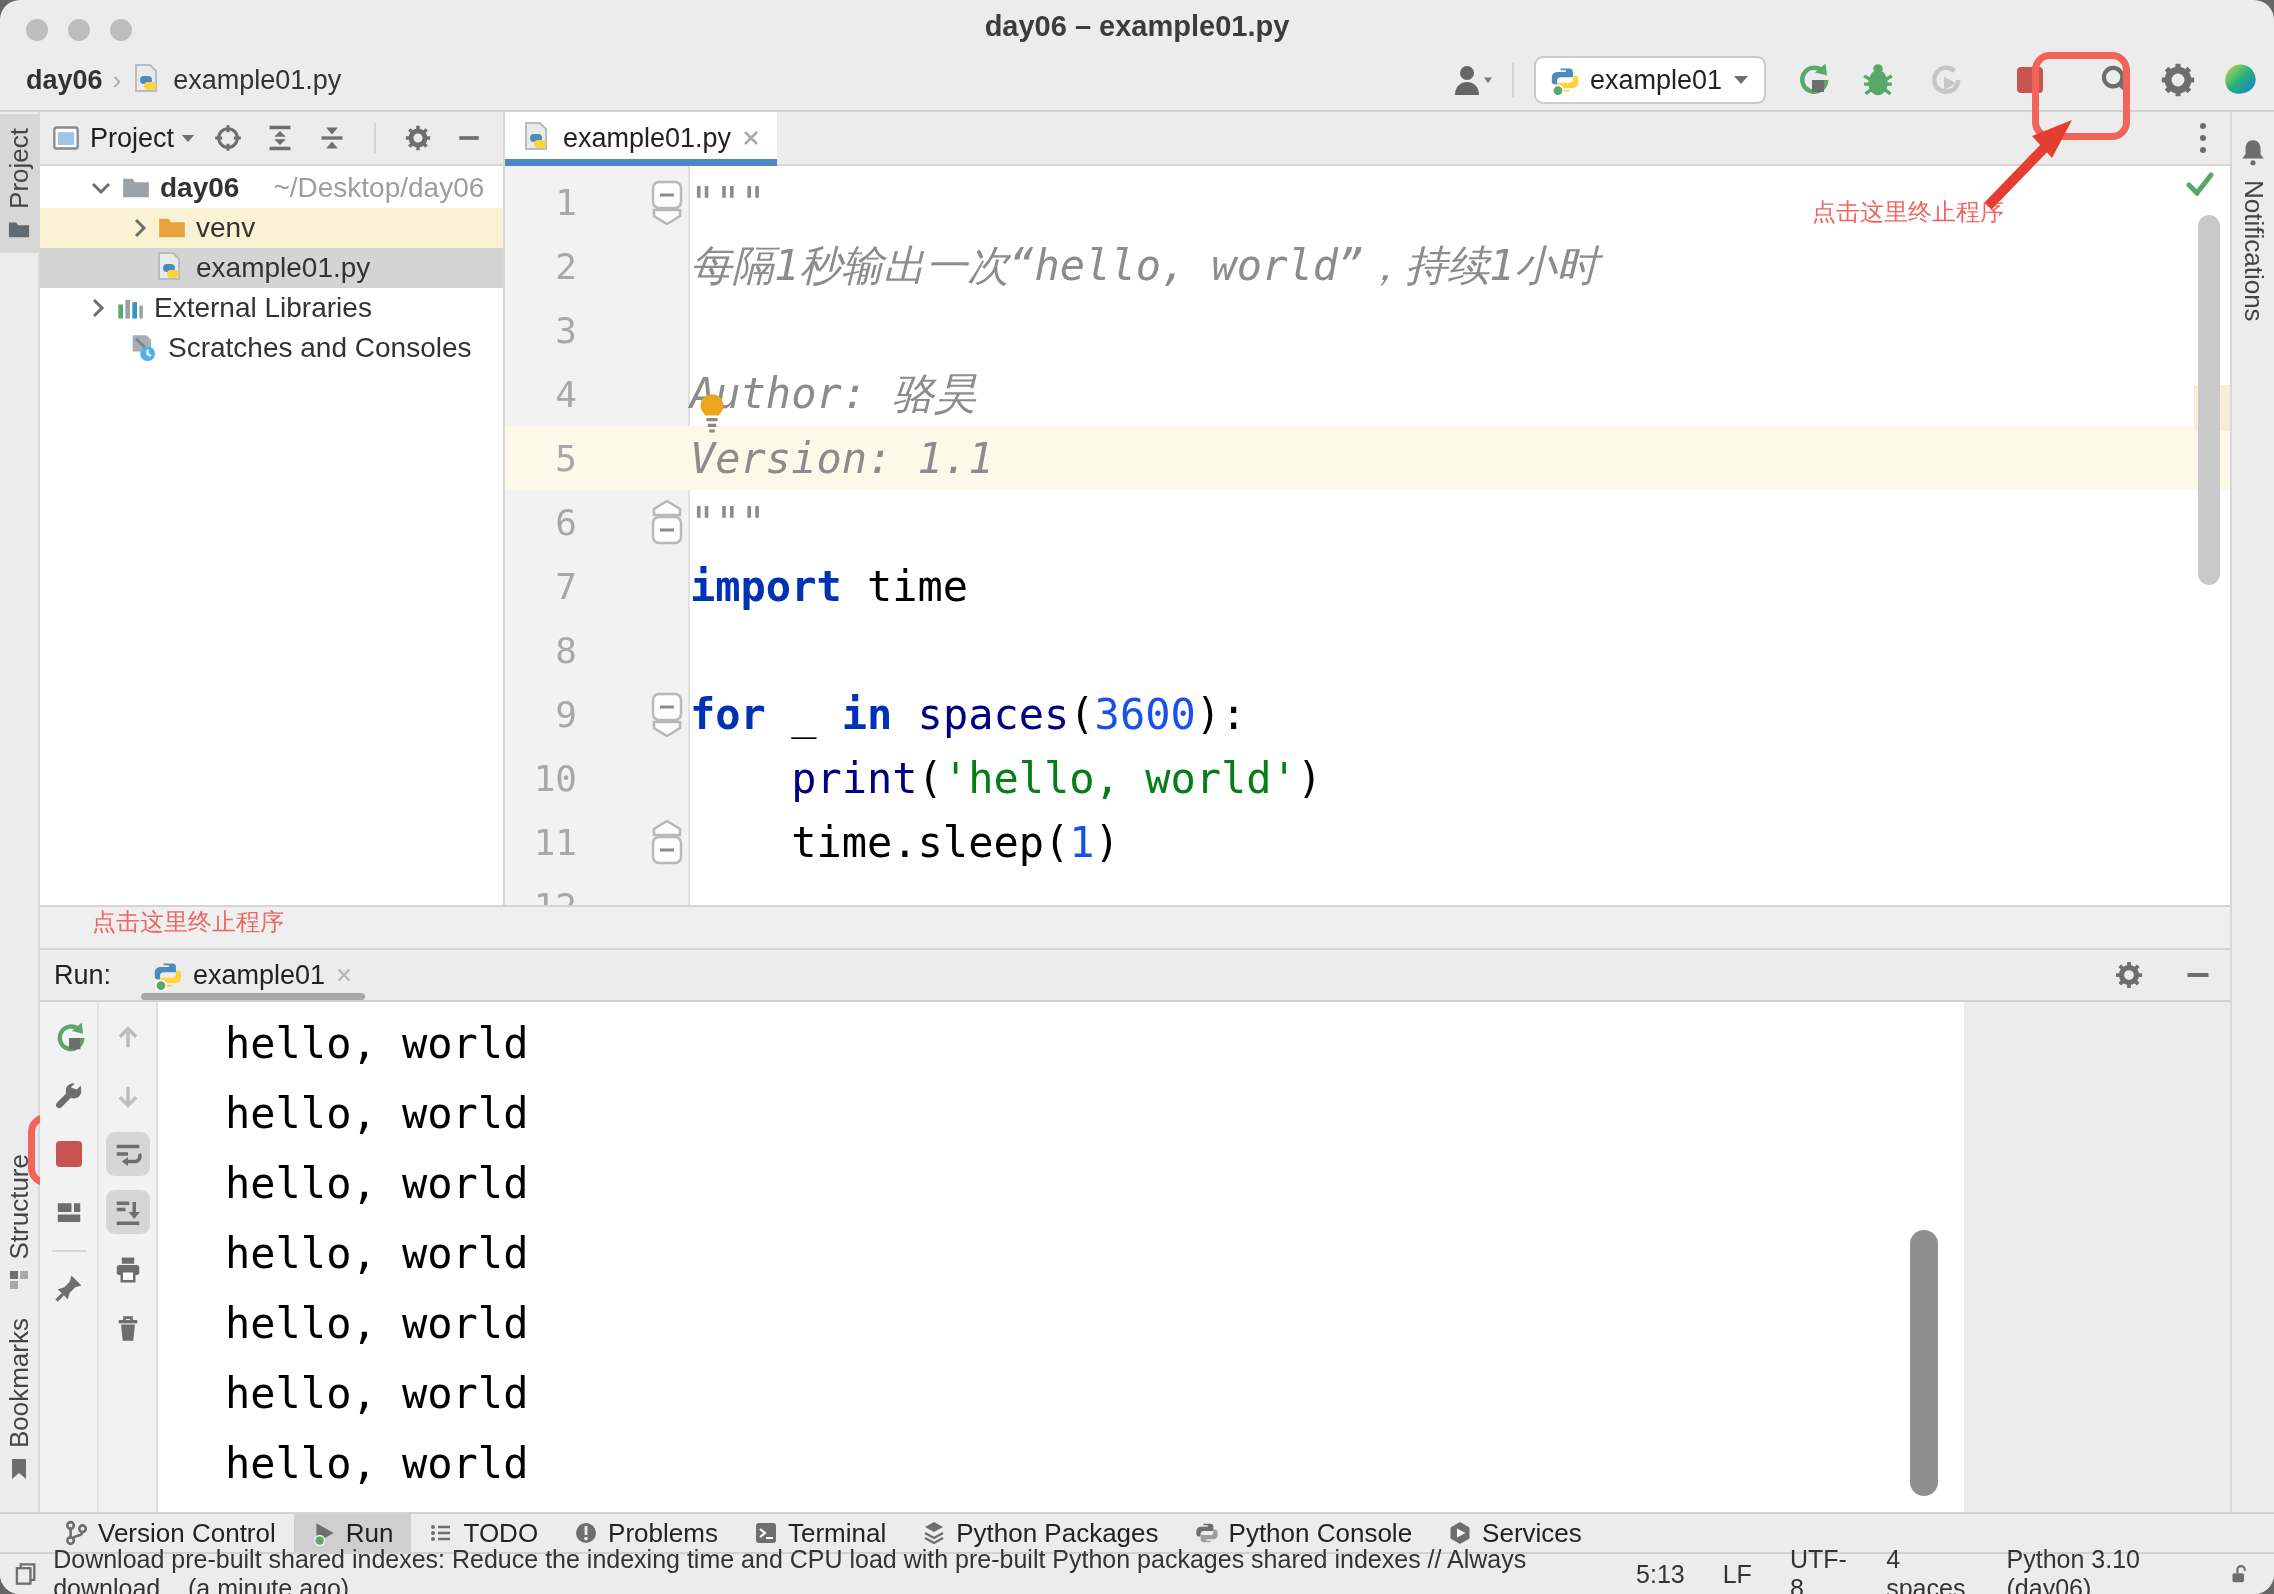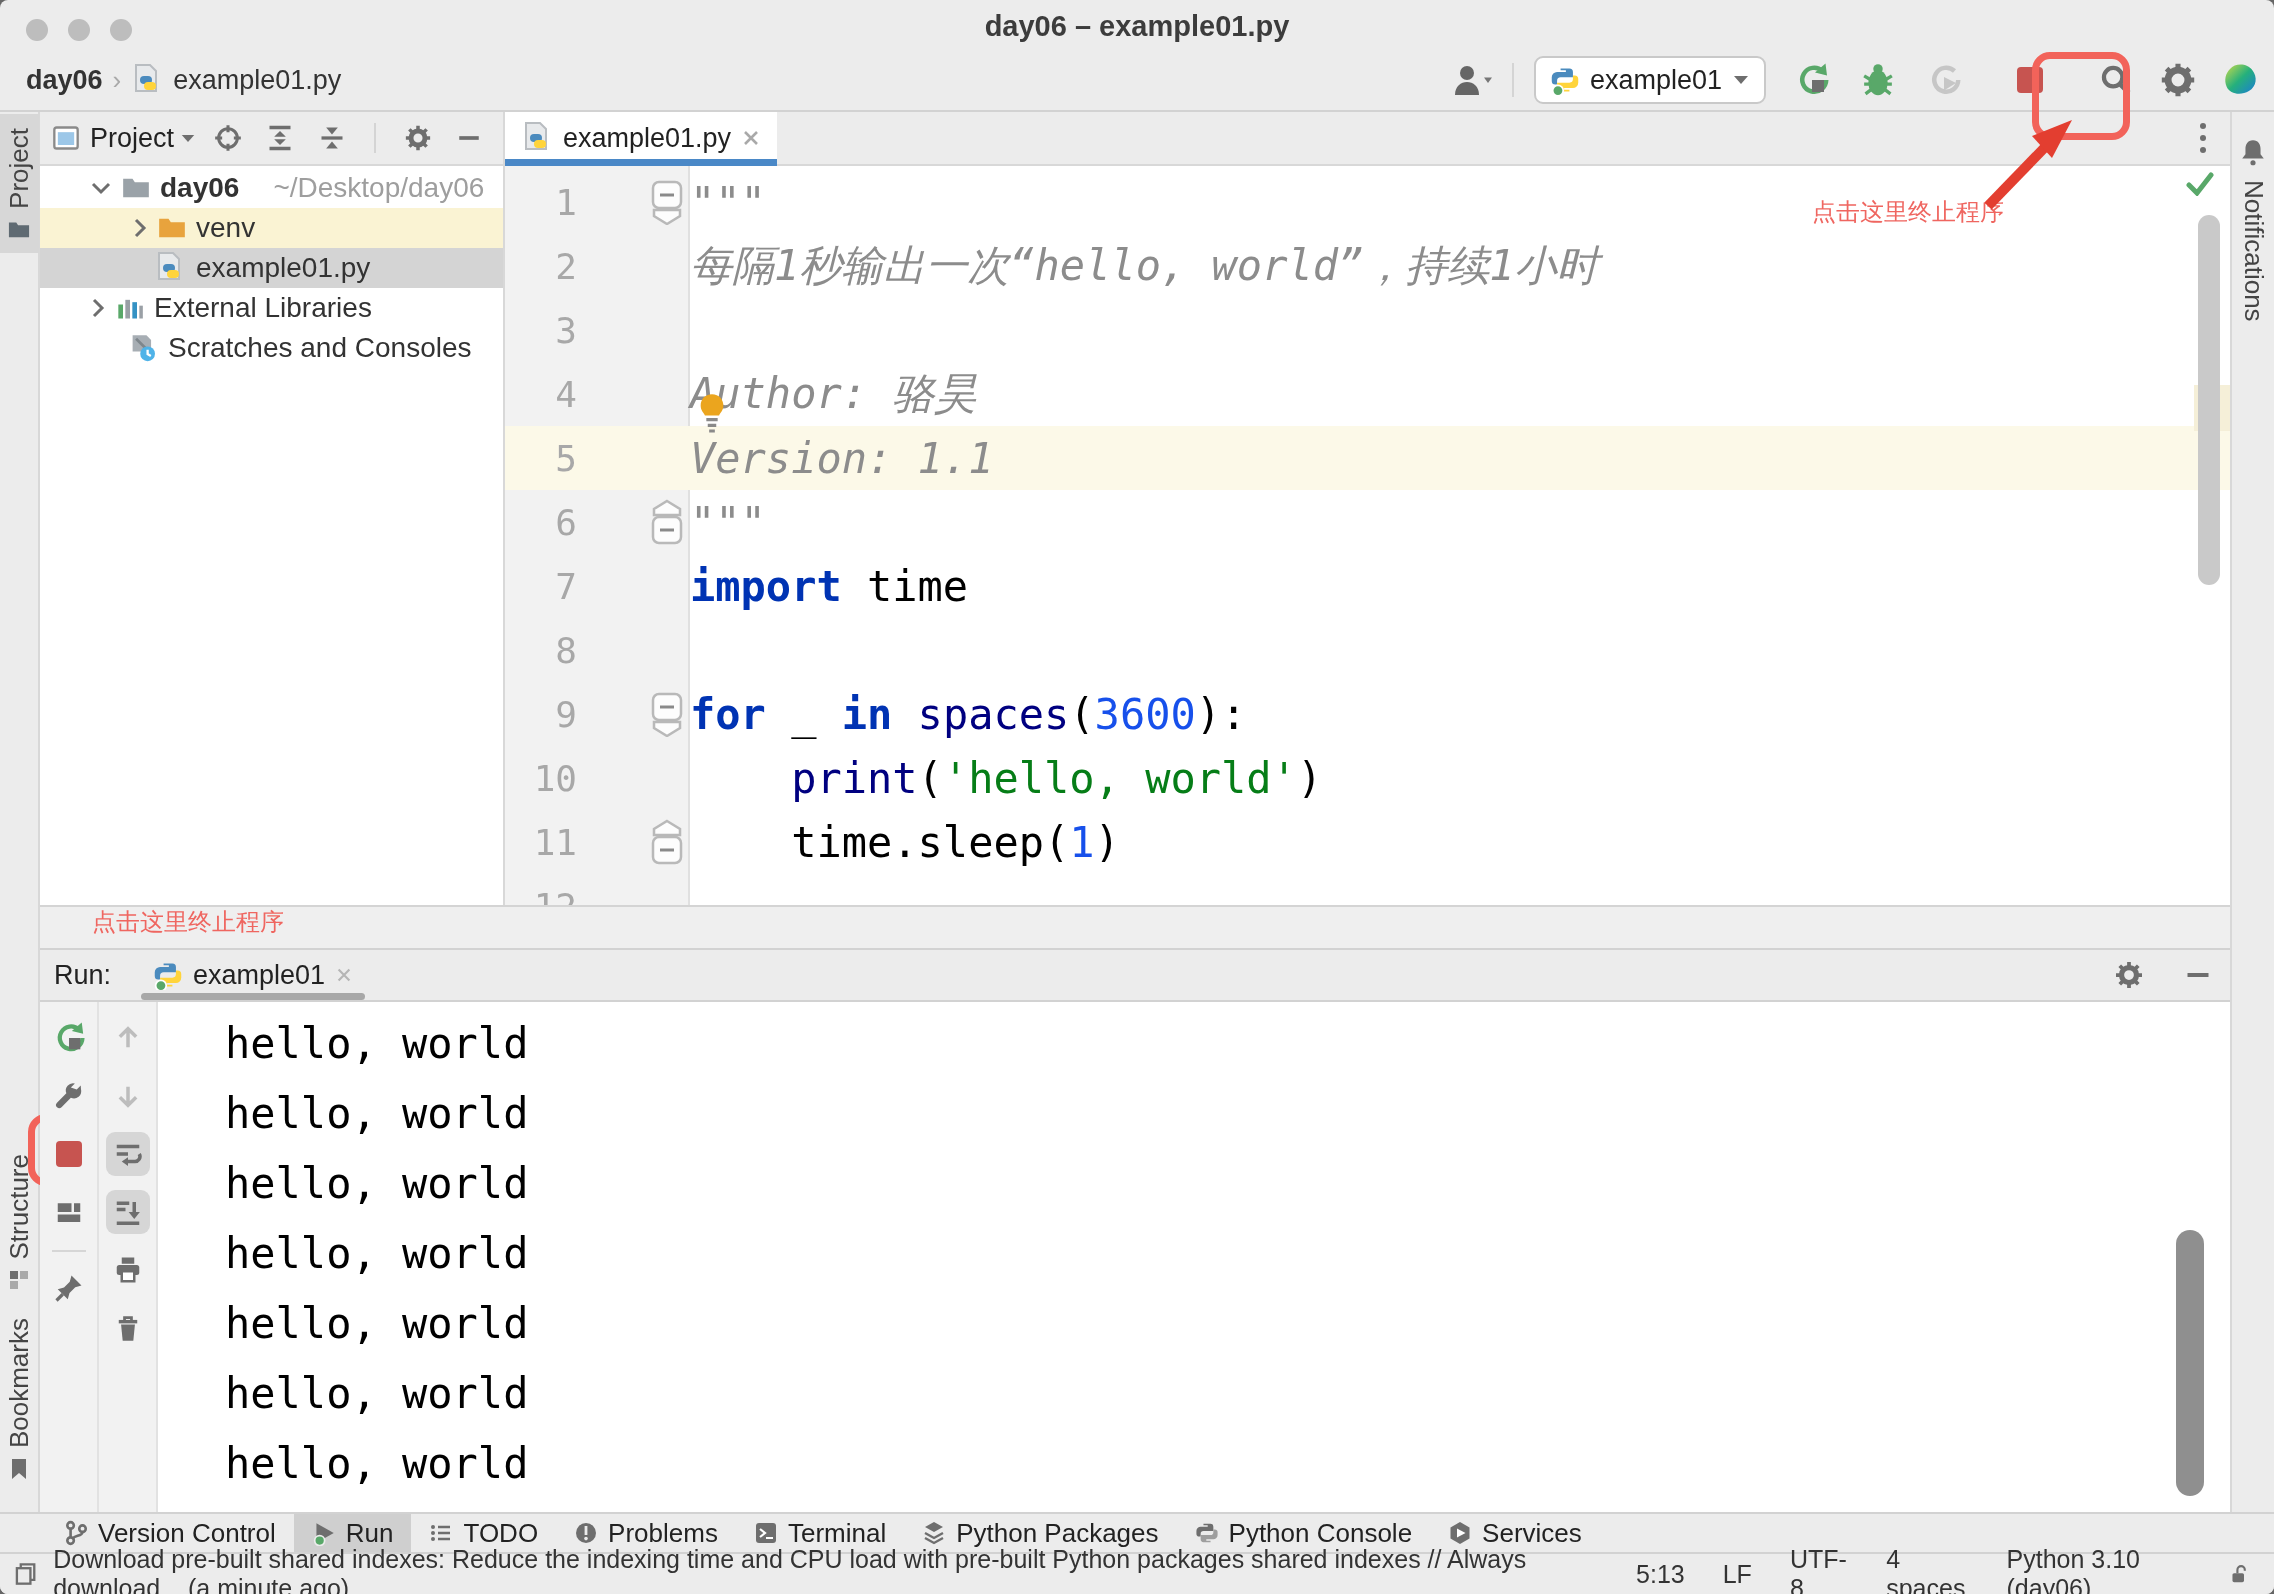--- a/index.html
+++ b/index.html
@@ -1,17 +1,17 @@
 <!DOCTYPE html>
 <html><head>
 <meta charset="utf-8">
 <style>
   html,body{margin:0;padding:0;background:#666;}
   .window{position:relative;width:2274px;height:1594px;background:#ECECEC;overflow:hidden;
-          font-family:"Liberation Sans",sans-serif;color:#333;border-radius:8px;}
+          font-family:"Liberation Sans",sans-serif;color:#333;border-radius:20px;}
   svg{display:block;}
   
   .titlebar{position:absolute;left:0;top:0;width:2274px;height:50px;}
   .traffic{position:absolute;left:26px;top:19px;display:flex;gap:20px;}
   .traffic i{width:22px;height:22px;border-radius:50%;background:#BDBDBD;display:block;}
   .win-title{position:absolute;left:0;right:0;top:10px;text-align:center;font-size:29px;font-weight:bold;color:#3c3c3c;}
   .navbar{position:absolute;left:0;top:50px;width:2274px;height:62px;border-bottom:2px solid #D2D2D2;
           display:flex;align-items:center;box-sizing:border-box;}
   .crumbs{display:flex;align-items:center;gap:10px;margin-left:26px;font-size:27px;}
   .crumb-sep{color:#A9A9A9;font-size:26px;}
@@ -70,21 +70,21 @@
   .mid-strip{position:absolute;left:40px;top:905px;width:2190px;height:43px;background:#EFEFEF;border-top:2px solid #D4D4D4;box-sizing:border-box;}
   .anno-text{position:absolute;font-size:24px;color:#EF6660;white-space:nowrap;}
   .anno-box{position:absolute;border:7px solid #F2635A;border-radius:18px;box-sizing:border-box;}
   .anno-arrow{position:absolute;pointer-events:none;}
   
   .run-header{position:absolute;left:40px;top:948px;width:2190px;height:54px;background:#ECECEC;border-top:2px solid #D2D2D2;border-bottom:2px solid #D2D2D2;box-sizing:border-box;display:flex;align-items:center;}
   .run-label{font-size:27px;color:#222;margin-left:14px;}
   .rtab{display:flex;align-items:center;gap:10px;font-size:27px;color:#222;margin-left:30px;position:relative;height:100%;padding:0 12px;}
   .rtab .runderline{position:absolute;left:0;right:0;bottom:0;height:7px;background:#A8A8A8;border-radius:4px;}
   .rh-icons{margin-left:auto;margin-right:18px;display:flex;align-items:center;gap:40px;}
-  .run-body{position:absolute;left:40px;top:1002px;width:2190px;height:510px;background:#fff;}
+  .run-body{position:absolute;left:40px;top:1002px;width:1924px;height:510px;background:#fff;}
   .rt-col{position:absolute;top:0;bottom:0;display:flex;flex-direction:column;align-items:center;background:#F2F2F2;}
   .rt-col1{left:0;width:59px;border-right:2px solid #E2E2E2;box-sizing:border-box;}
   .rt-col2{left:59px;width:59px;border-right:2px solid #E2E2E2;box-sizing:border-box;}
   .rt-btn{width:44px;height:44px;display:flex;align-items:center;justify-content:center;margin-top:14px;}
   .rt-btn.toggled{background:#D6D6D6;border-radius:9px;}
   .rt-sep{width:34px;height:0;border-top:2px solid #D6D6D6;margin-top:16px;}
   .console{position:absolute;left:118px;top:0;right:0;bottom:0;background:#fff;overflow:hidden;}
   .console-line{font-family:"DejaVu Sans Mono",monospace;font-size:42px;color:#000;height:70px;display:flex;align-items:center;padding-left:67px;}
   .con-scroll{position:absolute;right:26px;top:228px;width:28px;height:266px;background:#8F8F8F;border-radius:14px;}
   

